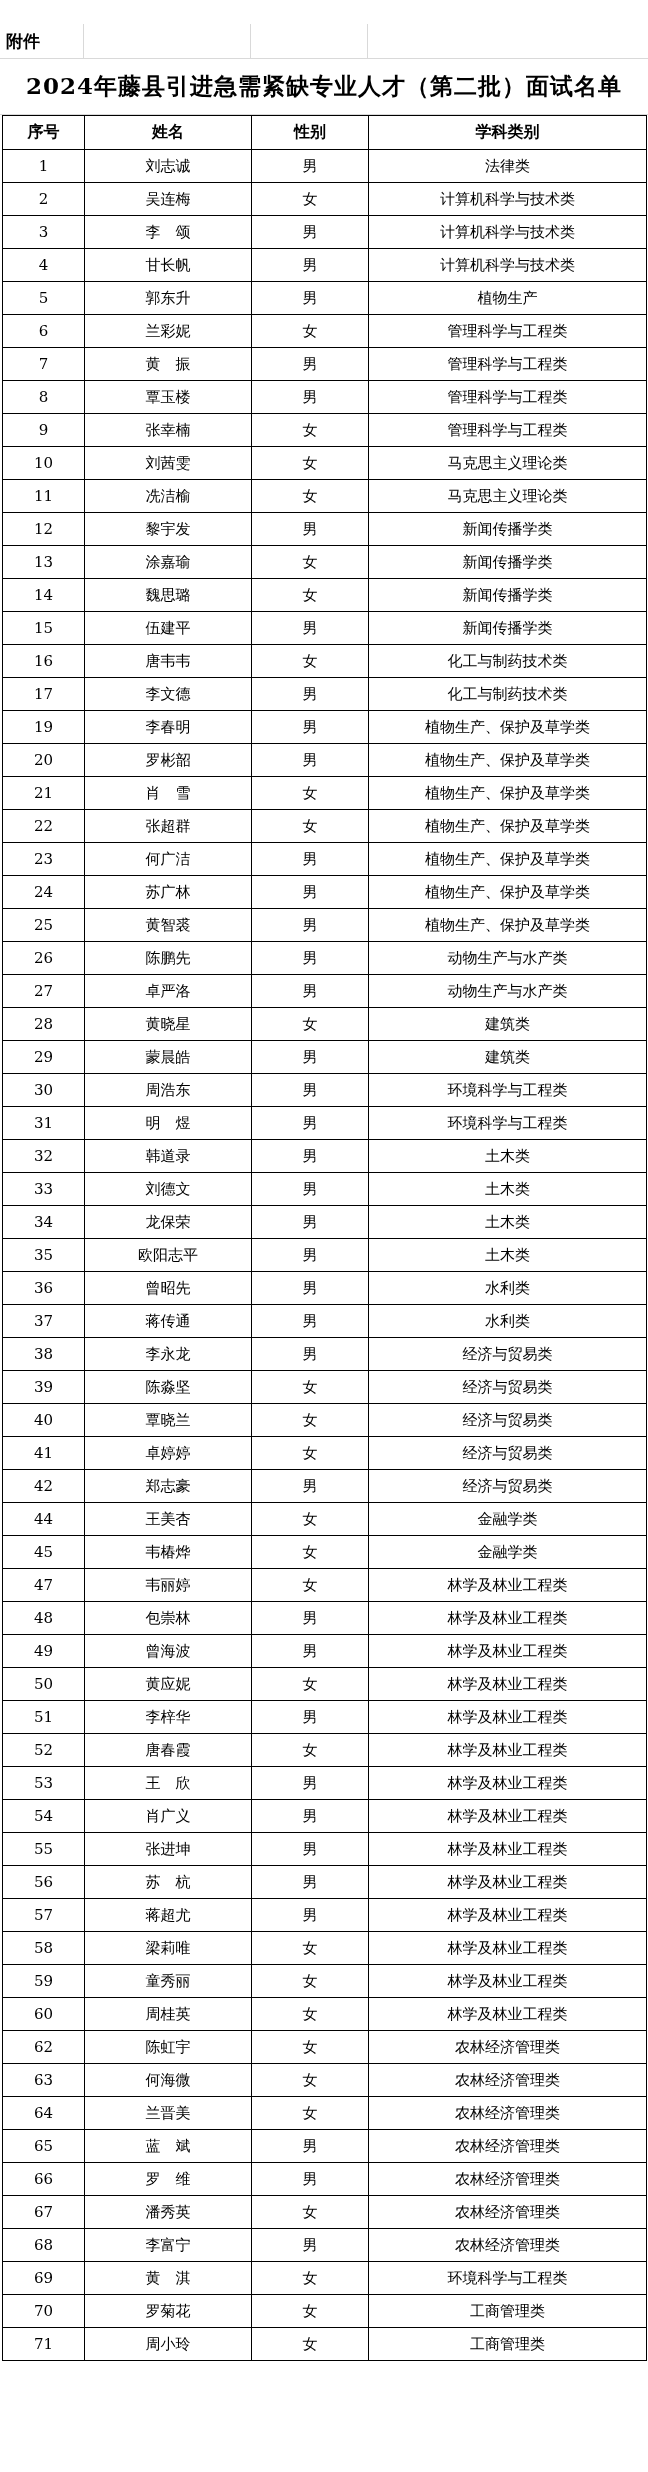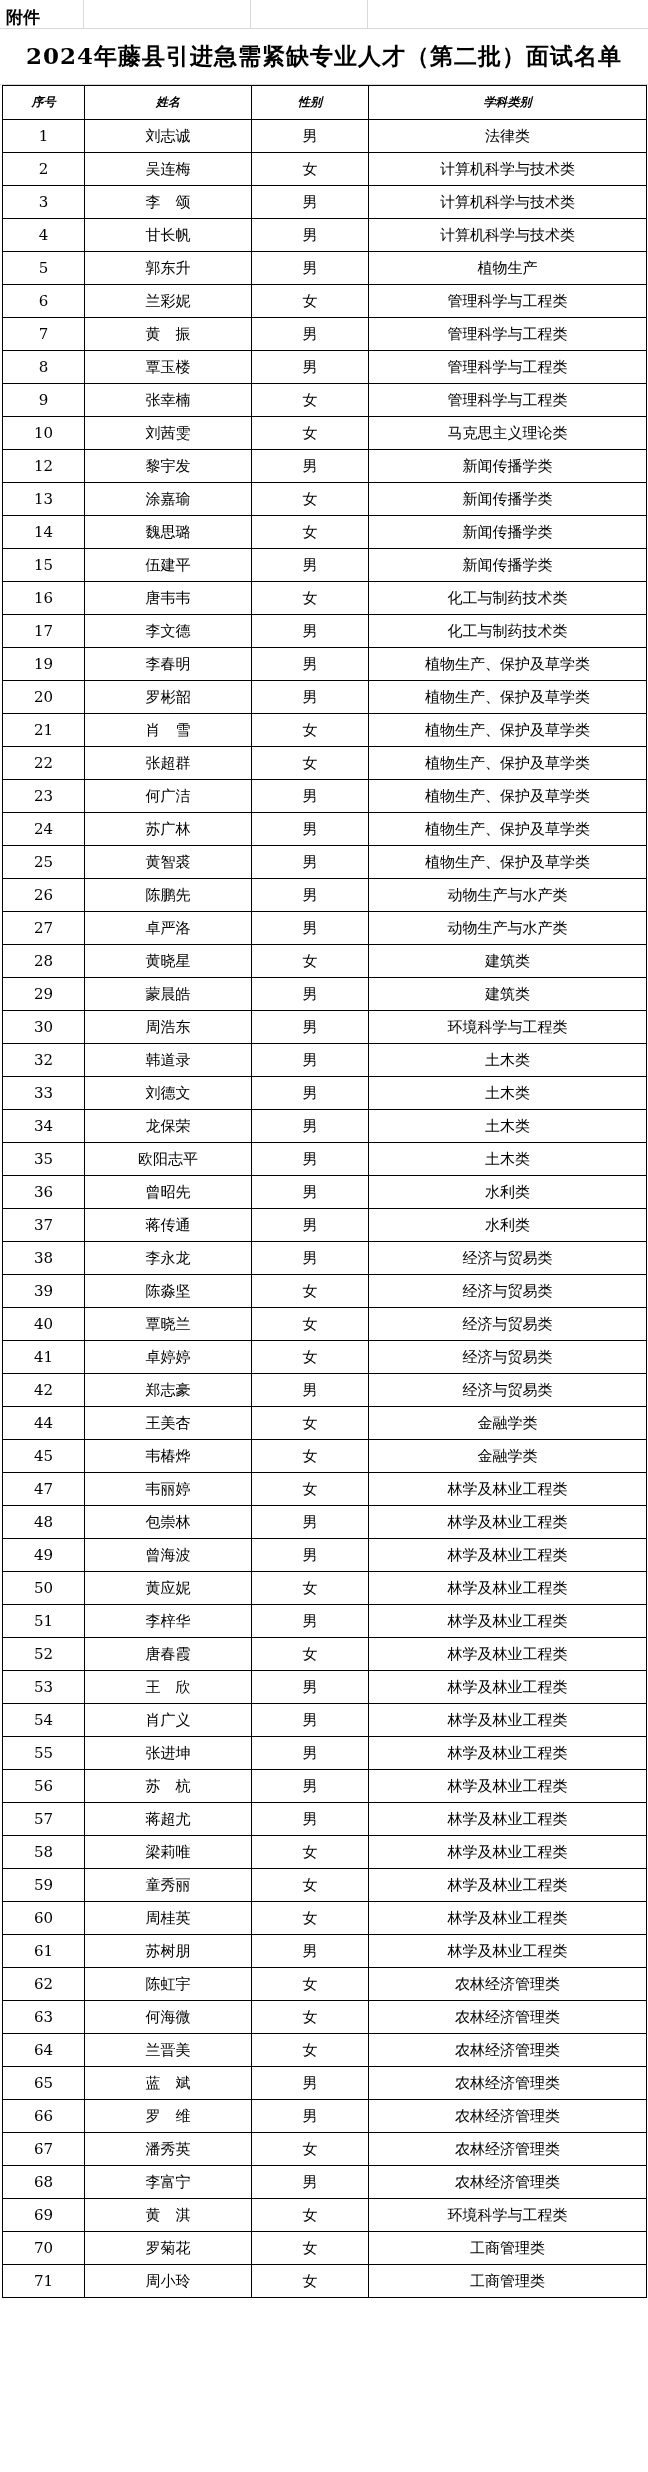--- a/index.html
+++ b/index.html
@@ -11,23 +11,24 @@
   }
   .sheet {
     width: 648px;
     height: 2472px;
     background: #ffffff;
     box-sizing: border-box;
   }
   
   .top-row {
     display: flex;
-    height: 29px;
+    height: 35px;
     border-bottom: 1px solid #d9d9d9;
     box-sizing: border-box;
+    margin-top: 24px;
   }
   .top-cell {
     box-sizing: border-box;
     border-right: 1px solid #d9d9d9;
     height: 100%;
   }
   .top-cell.c1 { width: 84px; font-weight: bold; font-size: 17px; line-height: 34px; padding-left: 6px; }
   .top-cell.c2 { width: 167px; }
   .top-cell.c3 { width: 117px; }
   .top-cell.c4 { width: 280px; border-right: none; }
@@ -61,23 +62,22 @@
   table.roster th, table.roster td {
     border: 1px solid #000000;
     text-align: center;
     vertical-align: middle;
     padding: 0;
     overflow: hidden;
     white-space: nowrap;
   }
   table.roster th {
     height: 33px;
-    font-size: 12px;
+    font-size: 16px;
     font-weight: bold;
-    font-style: italic;
   }
   table.roster td {
     height: 32px;
     font-size: 15px;
     font-weight: normal;
   }
 </style>
 </head>
 <body>
 
@@ -164,20 +164,26 @@
           <td>女</td>
           <td>管理科学与工程类</td>
         </tr>
         <tr>
           <td>10</td>
           <td>刘茜雯</td>
           <td>女</td>
           <td>马克思主义理论类</td>
         </tr>
         <tr>
+          <td>11</td>
+          <td>冼洁榆</td>
+          <td>女</td>
+          <td>马克思主义理论类</td>
+        </tr>
+        <tr>
           <td>12</td>
           <td>黎宇发</td>
           <td>男</td>
           <td>新闻传播学类</td>
         </tr>
         <tr>
           <td>13</td>
           <td>涂嘉瑜</td>
           <td>女</td>
           <td>新闻传播学类</td>
@@ -272,20 +278,26 @@
           <td>男</td>
           <td>建筑类</td>
         </tr>
         <tr>
           <td>30</td>
           <td>周浩东</td>
           <td>男</td>
           <td>环境科学与工程类</td>
         </tr>
         <tr>
+          <td>31</td>
+          <td>明　煜</td>
+          <td>男</td>
+          <td>环境科学与工程类</td>
+        </tr>
+        <tr>
           <td>32</td>
           <td>韩道录</td>
           <td>男</td>
           <td>土木类</td>
         </tr>
         <tr>
           <td>33</td>
           <td>刘德文</td>
           <td>男</td>
           <td>土木类</td>
@@ -431,26 +443,20 @@
         <tr>
           <td>59</td>
           <td>童秀丽</td>
           <td>女</td>
           <td>林学及林业工程类</td>
         </tr>
         <tr>
           <td>60</td>
           <td>周桂英</td>
           <td>女</td>
-          <td>林学及林业工程类</td>
-        </tr>
-        <tr>
-          <td>61</td>
-          <td>苏树朋</td>
-          <td>男</td>
           <td>林学及林业工程类</td>
         </tr>
         <tr>
           <td>62</td>
           <td>陈虹宇</td>
           <td>女</td>
           <td>农林经济管理类</td>
         </tr>
         <tr>
           <td>63</td>

